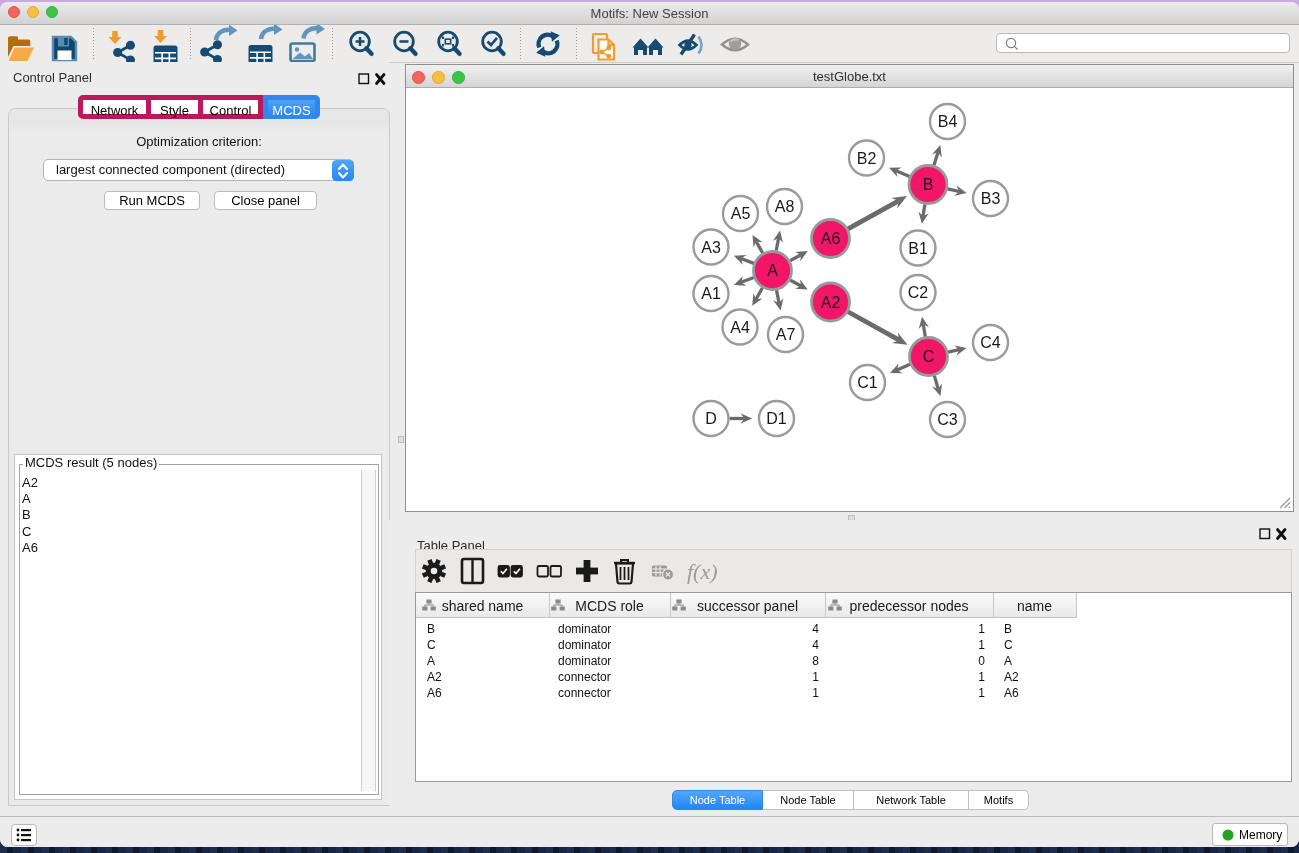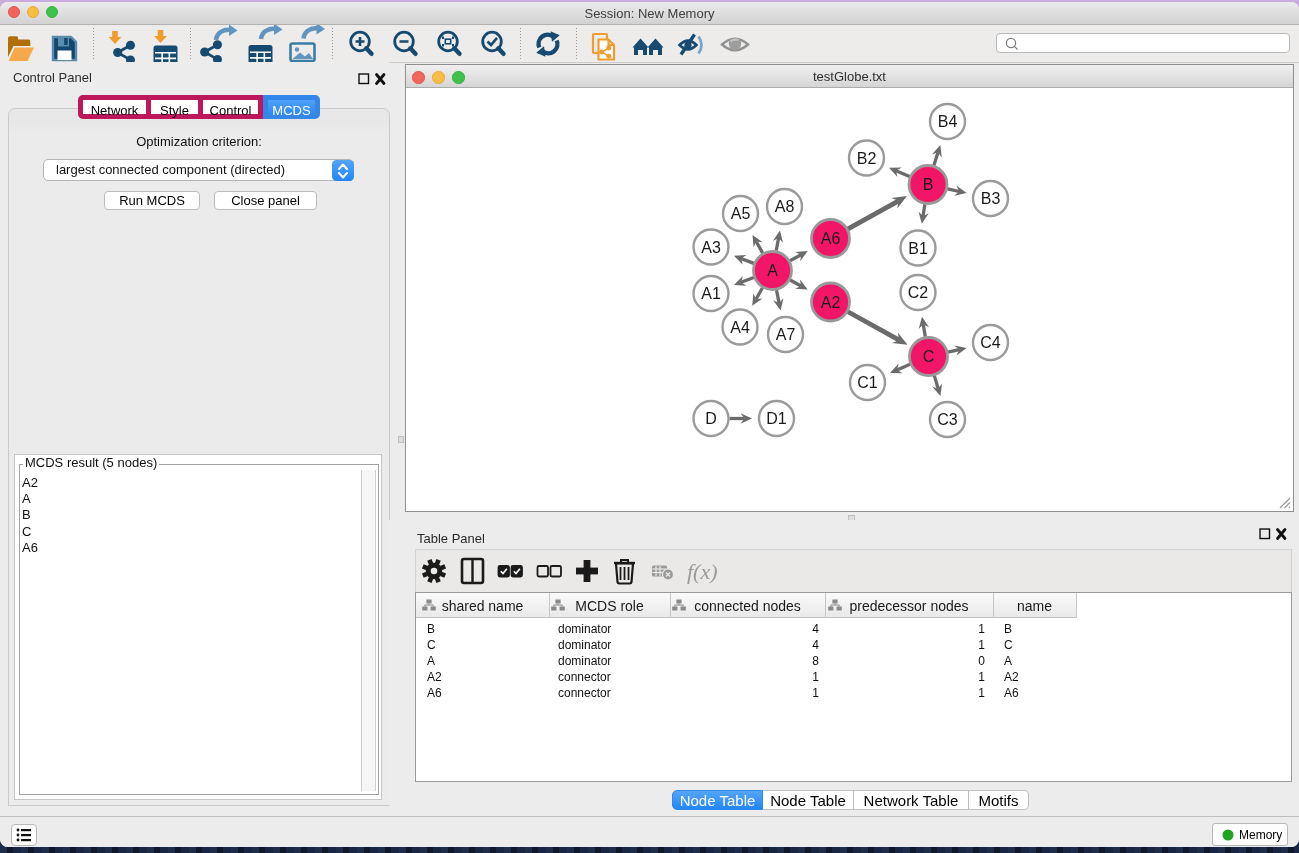--- a/index.html
+++ b/index.html
@@ -34,44 +34,44 @@
 #fstitle { position:absolute; left:3px; top:-10px; background:#fff; padding:0 2px; font-size:13px; color:#111; }
 #mcdslist { position:absolute; left:2px; top:10.5px; font-size:13px; color:#111; line-height:16.2px; }
 #sctrack { position:absolute; right:2px; top:5px; width:15px; height:321px; background:#f6f6f6; border-left:1px solid #cfcfcf; border-right:1px solid #cfcfcf; }
 
 #gwin { position:absolute; left:405px; top:62.5px; width:889px; height:448px; background:#fff; border:1px solid #8f8f8f; }
 #gtitle { position:absolute; left:0; top:0; width:100%; height:23px; background:linear-gradient(#f0f0f0,#d5d5d5); border-bottom:1px solid #acacac; }
 #gtitletext { position:absolute; top:4px; width:100%; text-align:center; font-size:13px; color:#2f2f2f; }
 .gl { position:absolute; top:6px; width:12.5px; height:12.5px; border-radius:50%; }
 
 #tpanel { position:absolute; left:389px; top:518.5px; width:910px; height:295px; background:#ececec; }
-#tptitle { position:absolute; left:28px; top:11px; font-size:13px; color:#2b2b2b; }
+#tptitle { position:absolute; left:28px; top:18px; font-size:13px; color:#2b2b2b; }
 #ttoolbar { position:absolute; left:26px; top:29px; width:877px; height:44px; background:#eae9e8; border:1px solid #d2d2d2; }
 #ttable { position:absolute; left:26px; top:72px; width:877px; height:190px; background:#fff; border:1px solid #9a9a9a; }
 #thead { position:absolute; left:0; top:0; width:660px; height:25px; background:linear-gradient(#fafafa,#e9e9e9); border-bottom:1px solid #c3c3c3; }
 .hsep { position:absolute; top:0; width:1px; height:25px; background:#c8c8c8; }
 .hcell { position:absolute; top:5px; font-size:14px; color:#1a1a1a; text-align:center; }
 .trow { position:absolute; font-size:12px; color:#111; }
 
-.btab { position:absolute; top:270px; height:20px; font-size:15px; text-align:center; line-height:19px; background:#fff; border:1px solid #c0c0c0; color:#000; }
+.btab { position:absolute; top:270px; height:20px; font-size:11px; text-align:center; line-height:19px; background:#fff; border:1px solid #c0c0c0; color:#000; }
 
 #statusbar { position:absolute; left:0; top:814px; width:1299px; height:32px; background:#ececec; border-top:1px solid #bdbdbd; }
 #listbtn { position:absolute; left:11px; top:7px; width:26px; height:22px; background:#fdfdfd; border:1px solid #b9b9b9; border-radius:4px; }
 #membtn { position:absolute; left:1212px; top:6px; width:76px; height:23px; background:#fdfdfd; border:1px solid #b9b9b9; border-radius:3px; font-size:12px; color:#000; }
 </style>
 </head>
 <body>
 <div id="topstrip"></div>
 <div id="win">
 
   <div id="titlebar">
     <div class="tl" style="left:8px; background:#f2655c; border:0.5px solid #e0544b;"></div>
     <div class="tl" style="left:27px; background:#f6bf43; border:0.5px solid #e8a833;"></div>
     <div class="tl" style="left:46px; background:#3fc24c; border:0.5px solid #32b23e;"></div>
-    <div id="titletext">Session: New Memory</div>
+    <div id="titletext">Motifs: New Session</div>
   </div>
 
   <div id="toolbar">
     <div class="tsep" style="left:93px;"></div>
     <div class="tsep" style="left:190px;"></div>
     <div class="tsep" style="left:332px;"></div>
     <div class="tsep" style="left:520px;"></div>
     <div class="tsep" style="left:576px;"></div>
     <svg id="tbicons" width="1299" height="38" style="position:absolute;left:0;top:0">
 <path d="M8,13 C8,12 9,11.3 10,11.3 L16.5,11.3 C17.5,11.3 18,12 18,13 L18,14.5 L28.5,14.5 C29.6,14.5 30.3,15.3 30.3,16.4 L30.3,21 L13.5,21 L8,32 Z" fill="#b06f08"></path>
@@ -349,21 +349,21 @@
             <rect x="420.6" y="13.5" width="5.2" height="4" fill="#8a8a8a"></rect>
             <path d="M419,10.5 L419,12 M414.8,13.5 L414.8,12 L423.2,12 L423.2,13.5" fill="none" stroke="#8a8a8a" stroke-width="1"></path>
 </svg>
         <div class="hsep" style="left:133px;"></div>
         <div class="hsep" style="left:254px;"></div>
         <div class="hsep" style="left:409px;"></div>
         <div class="hsep" style="left:577px;"></div>
         <div class="hsep" style="left:660px;"></div>
         <div class="hcell" style="left:0px; width:133px;">shared name</div>
         <div class="hcell" style="left:133px; width:121px;">MCDS role</div>
-        <div class="hcell" style="left:254px; width:155px;">connected nodes</div>
+        <div class="hcell" style="left:254px; width:155px;">successor panel</div>
         <div class="hcell" style="left:409px; width:168px;">predecessor nodes</div>
         <div class="hcell" style="left:577px; width:83px;">name</div>
       </div>
       <div class="trow" style="left:11px; top:29px;">B</div>
       <div class="trow" style="left:142px; top:29px;">dominator</div>
       <div class="trow" style="left:254px; top:29px; width:149px; text-align:right;">4</div>
       <div class="trow" style="left:409px; top:29px; width:160px; text-align:right;">1</div>
       <div class="trow" style="left:588px; top:29px;">B</div>
       <div class="trow" style="left:11px; top:45px;">C</div>
       <div class="trow" style="left:142px; top:45px;">dominator</div>

